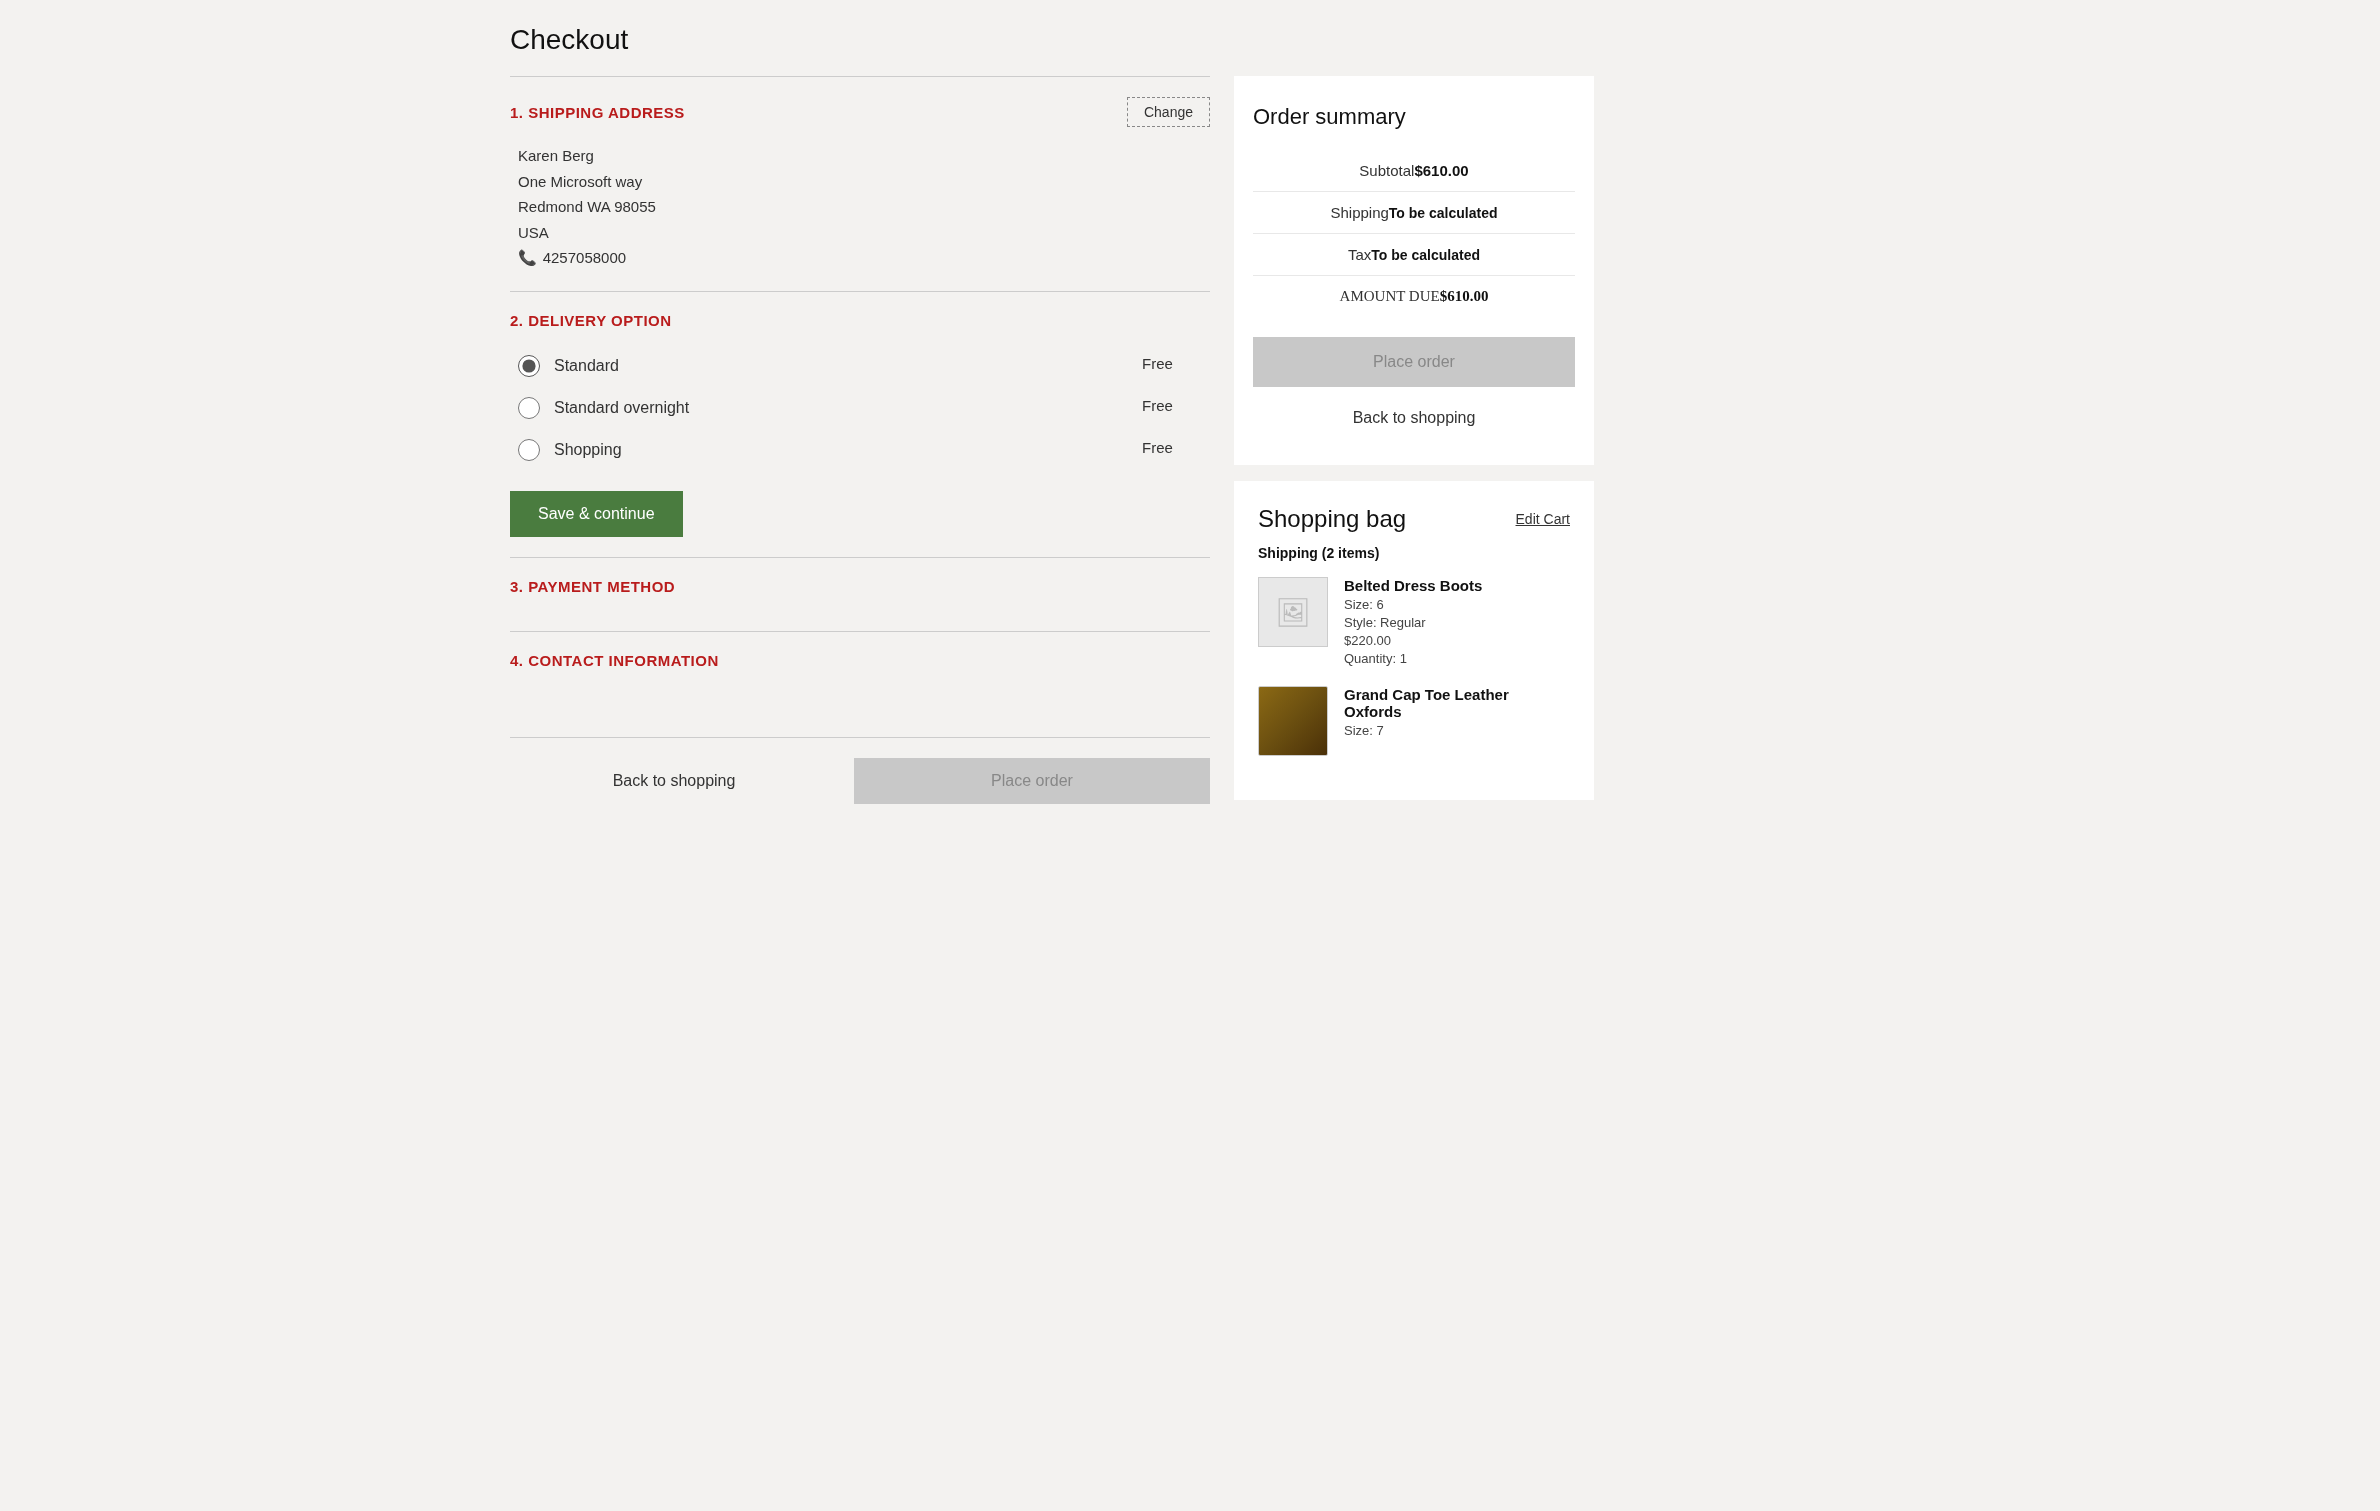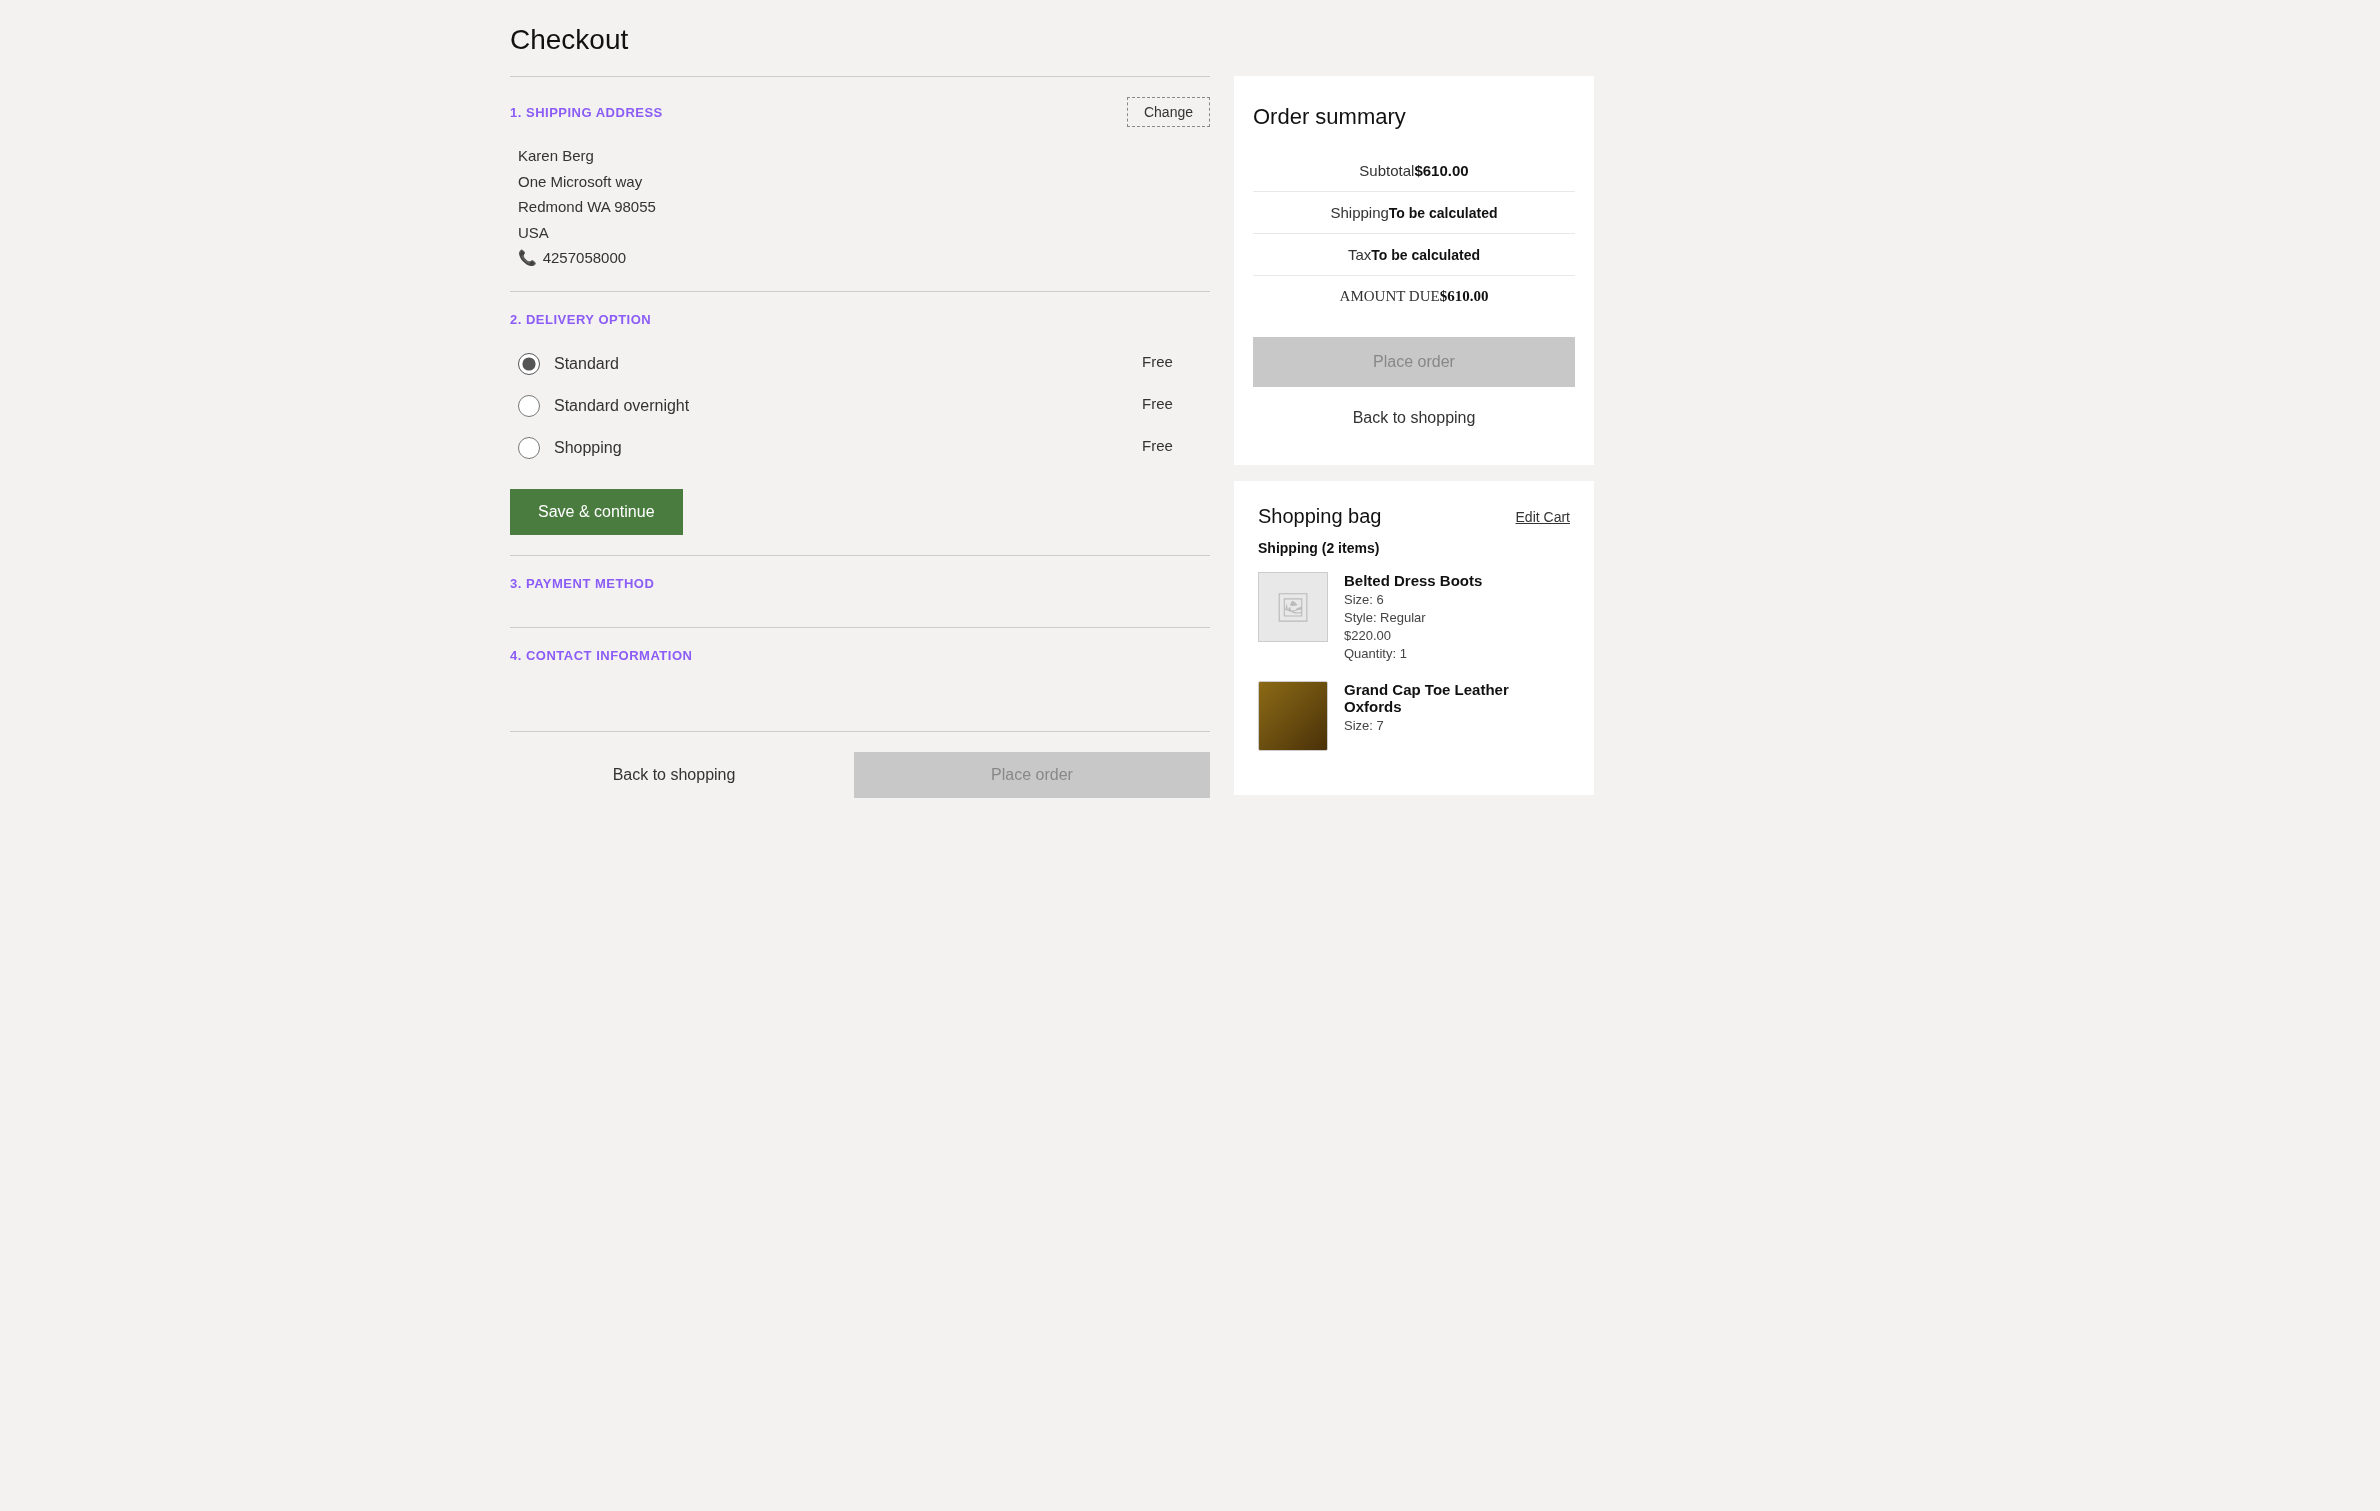--- a/index.html
+++ b/index.html
@@ -51,24 +51,24 @@
     .section:last-child {
       border-bottom: 1px solid #ccc;
     }
     .section-header {
       display: flex;
       align-items: center;
       justify-content: space-between;
       margin-bottom: 16px;
     }
     .section-title {
-      font-size: 13px;
+      font-size: 15px;
       font-weight: 700;
       letter-spacing: 0.5px;
-      color: #8b5cf6;
+      color: #b91c1c;
       text-transform: uppercase;
     }
     .change-btn {
       border: 1px dashed #888;
       background: transparent;
       padding: 6px 16px;
       font-size: 14px;
       cursor: pointer;
       color: #333;
     }
@@ -216,21 +216,21 @@
       background: #fff;
       padding: 24px;
     }
     .shopping-bag-header {
       display: flex;
       justify-content: space-between;
       align-items: center;
       margin-bottom: 12px;
     }
     .shopping-bag-title {
-      font-size: 20px;
+      font-size: 24px;
       font-weight: 400;
       color: #111;
     }
     .edit-cart-link {
       font-size: 14px;
       color: #333;
       text-decoration: underline;
       cursor: pointer;
       border: none;
       background: none;

